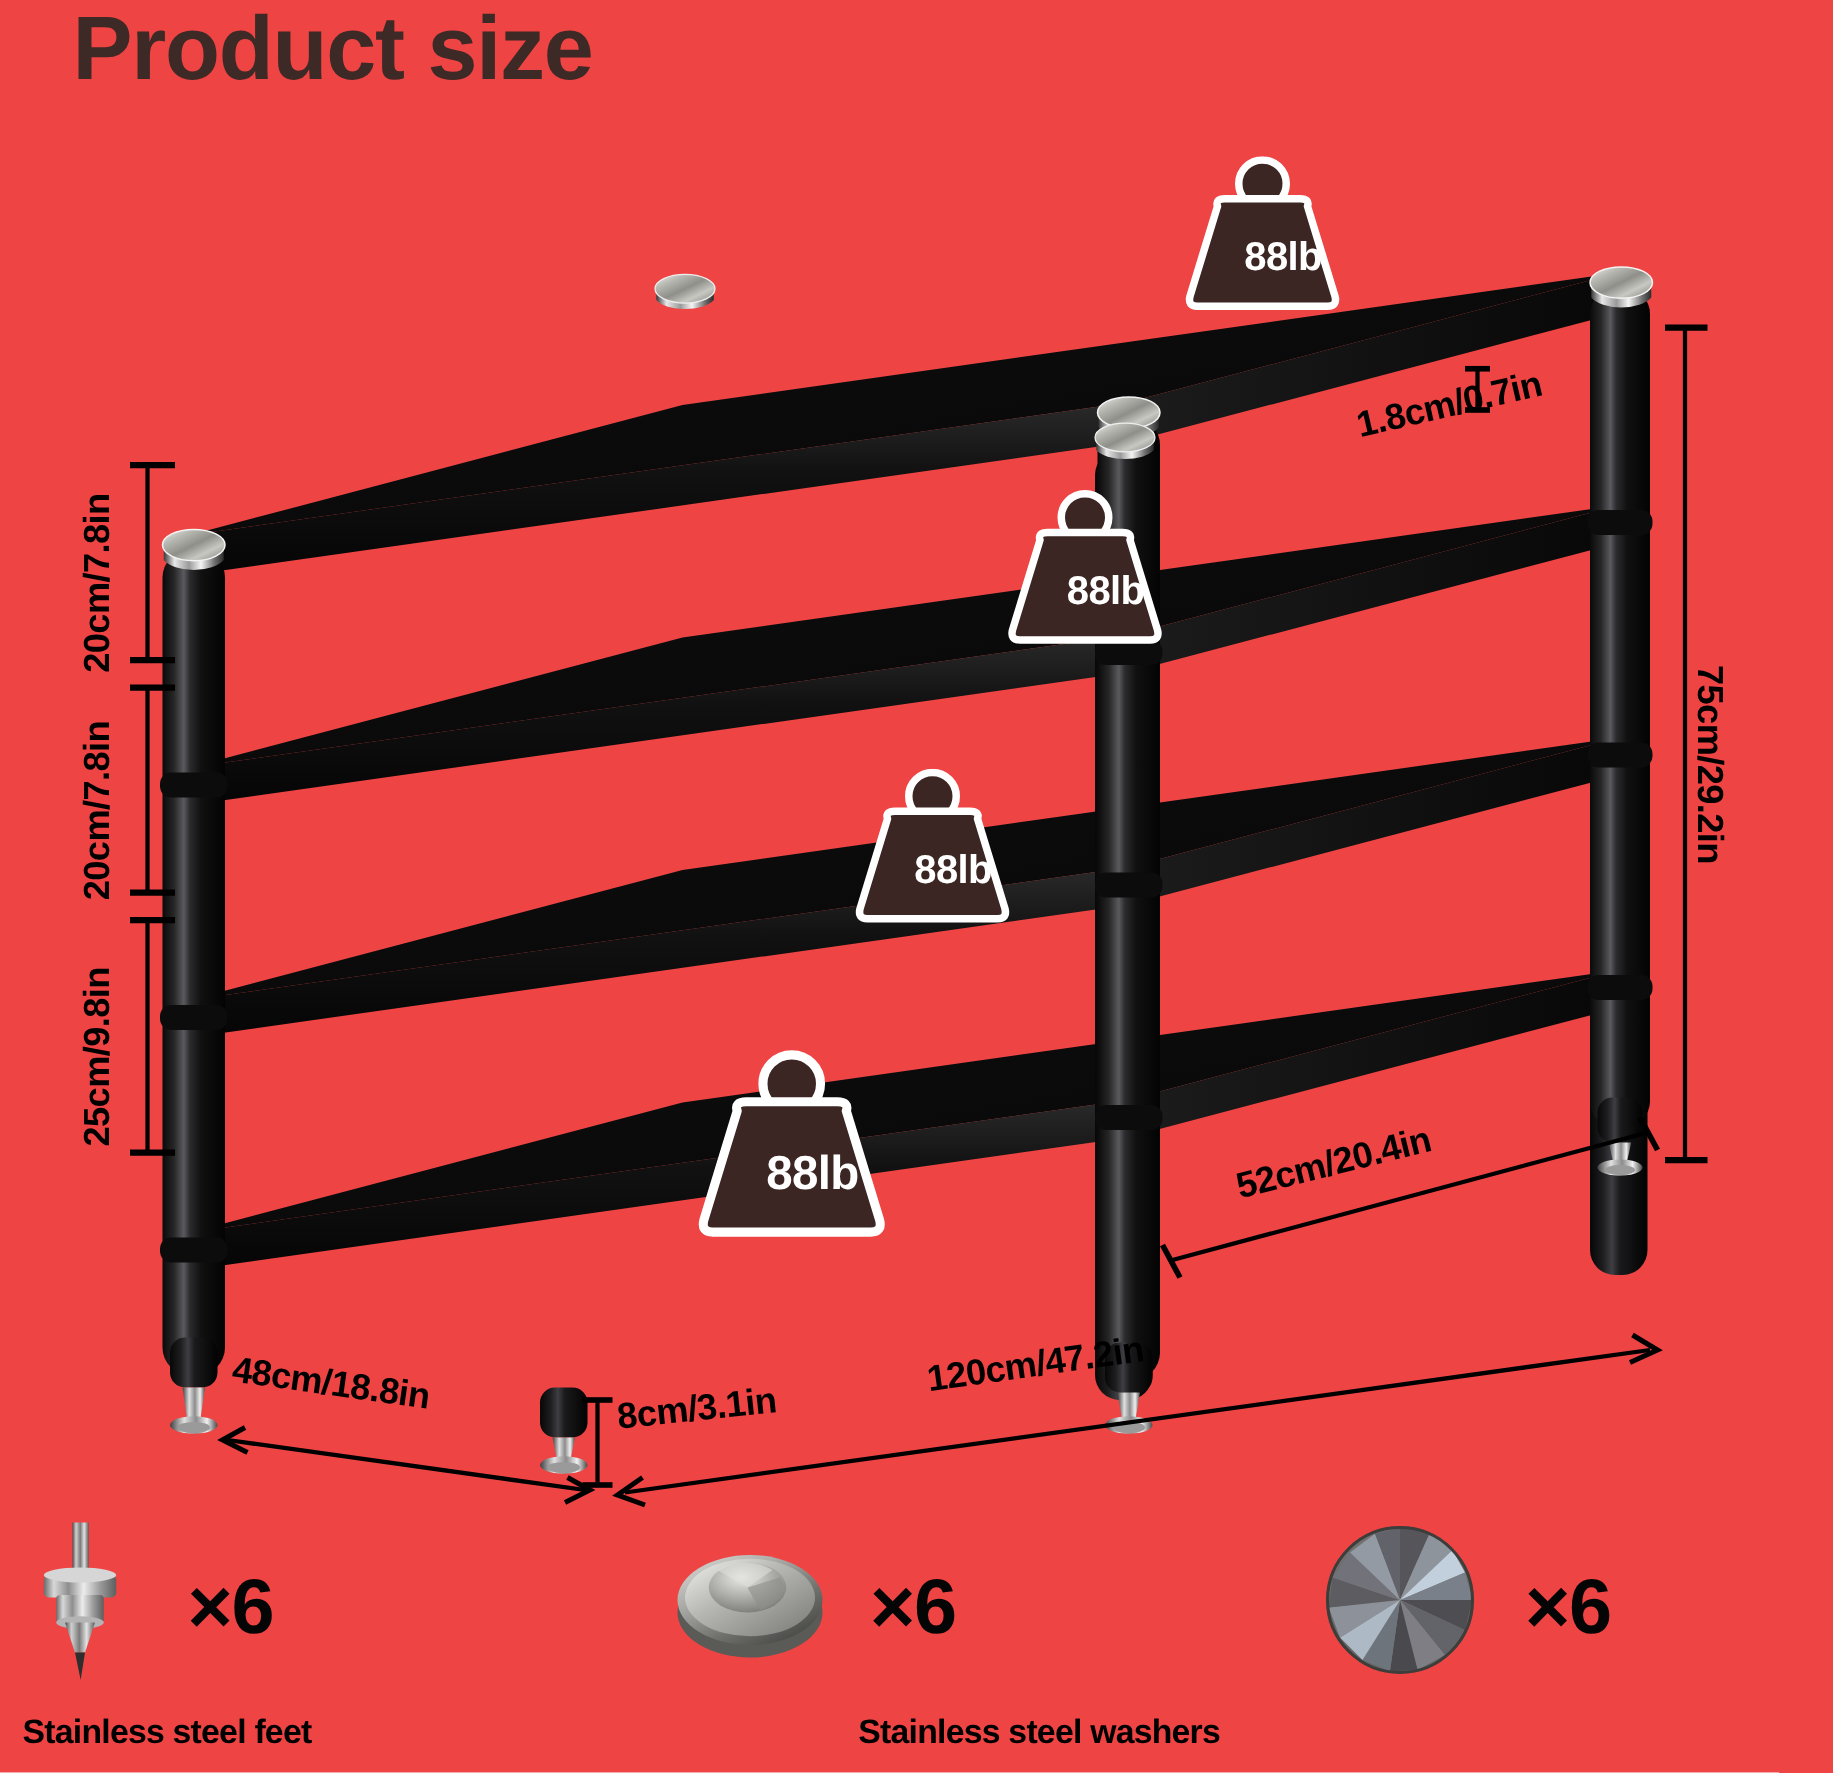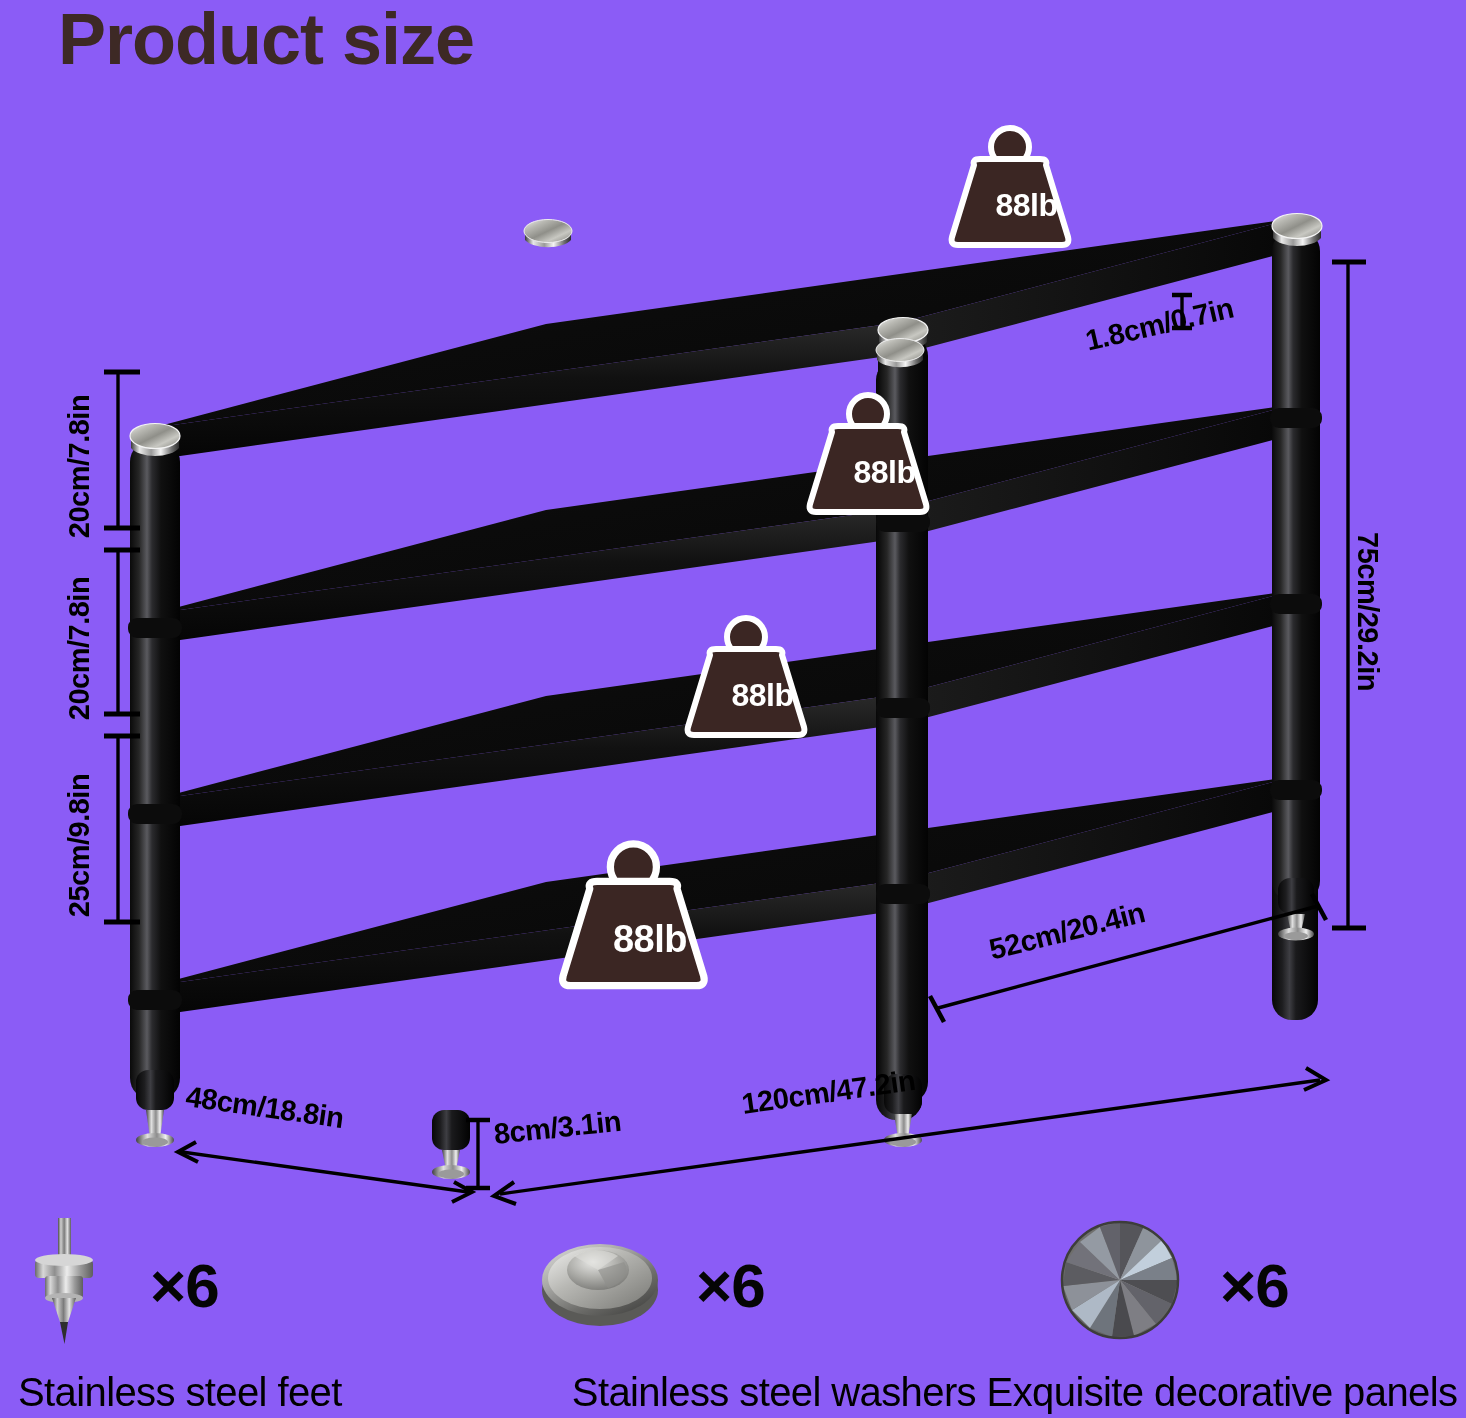--- a/index.html
+++ b/index.html
@@ -9,21 +9,21 @@
     background: #ffffff;
   }
   body {
     font-family: "Liberation Sans", sans-serif;
     -webkit-font-smoothing: antialiased;
   }
   #page {
     position: relative;
     width: 1466px;
     height: 1418px;
-    background: #8b5cf6;
+    background: #ef4444;
     overflow: hidden;
   }
 
   
   #title {
     position: absolute;
     left: 58px;
     top: 2px;
     font-size: 72px;
     font-weight: bold;
@@ -98,22 +98,22 @@
     top: 32px;
     font-size: 62px;
     font-weight: bold;
     color: #050505;
     letter-spacing: -1px;
   }
   .part-caption {
     position: absolute;
     top: 152px;
     width: 100%;
-    font-size: 40px;
-    font-weight: normal;
+    font-size: 27px;
+    font-weight: bold;
     color: #000000;
     letter-spacing: -0.6px;
     white-space: nowrap;
   }
 </style>
 </head>
 <body>
 
 <div id="page">
 
@@ -500,17 +500,16 @@
               <path d="M62,62 L5,68 L8,44 Z" fill="#5c5c61"></path>
               <path d="M62,62 L8,44 L22,24 Z" fill="#72727a"></path>
               <path d="M62,62 L22,24 L42,9 Z" fill="#949aa3"></path>
               <path d="M62,62 L42,9 L62,4 Z" fill="#62626a"></path>
             </g>
             <circle cx="62" cy="62" r="58" fill="none" stroke="#3d3d3b" stroke-width="2.5"></circle>
           </g>
         </svg>
       </div>
       <div class="part-times" style="left:242px;">×6</div>
-      <div class="part-caption" style="left:0px; text-align:center;">Exquisite decorative panels</div>
     </div>
   </div>
 
 </div>
 
 </body></html>

